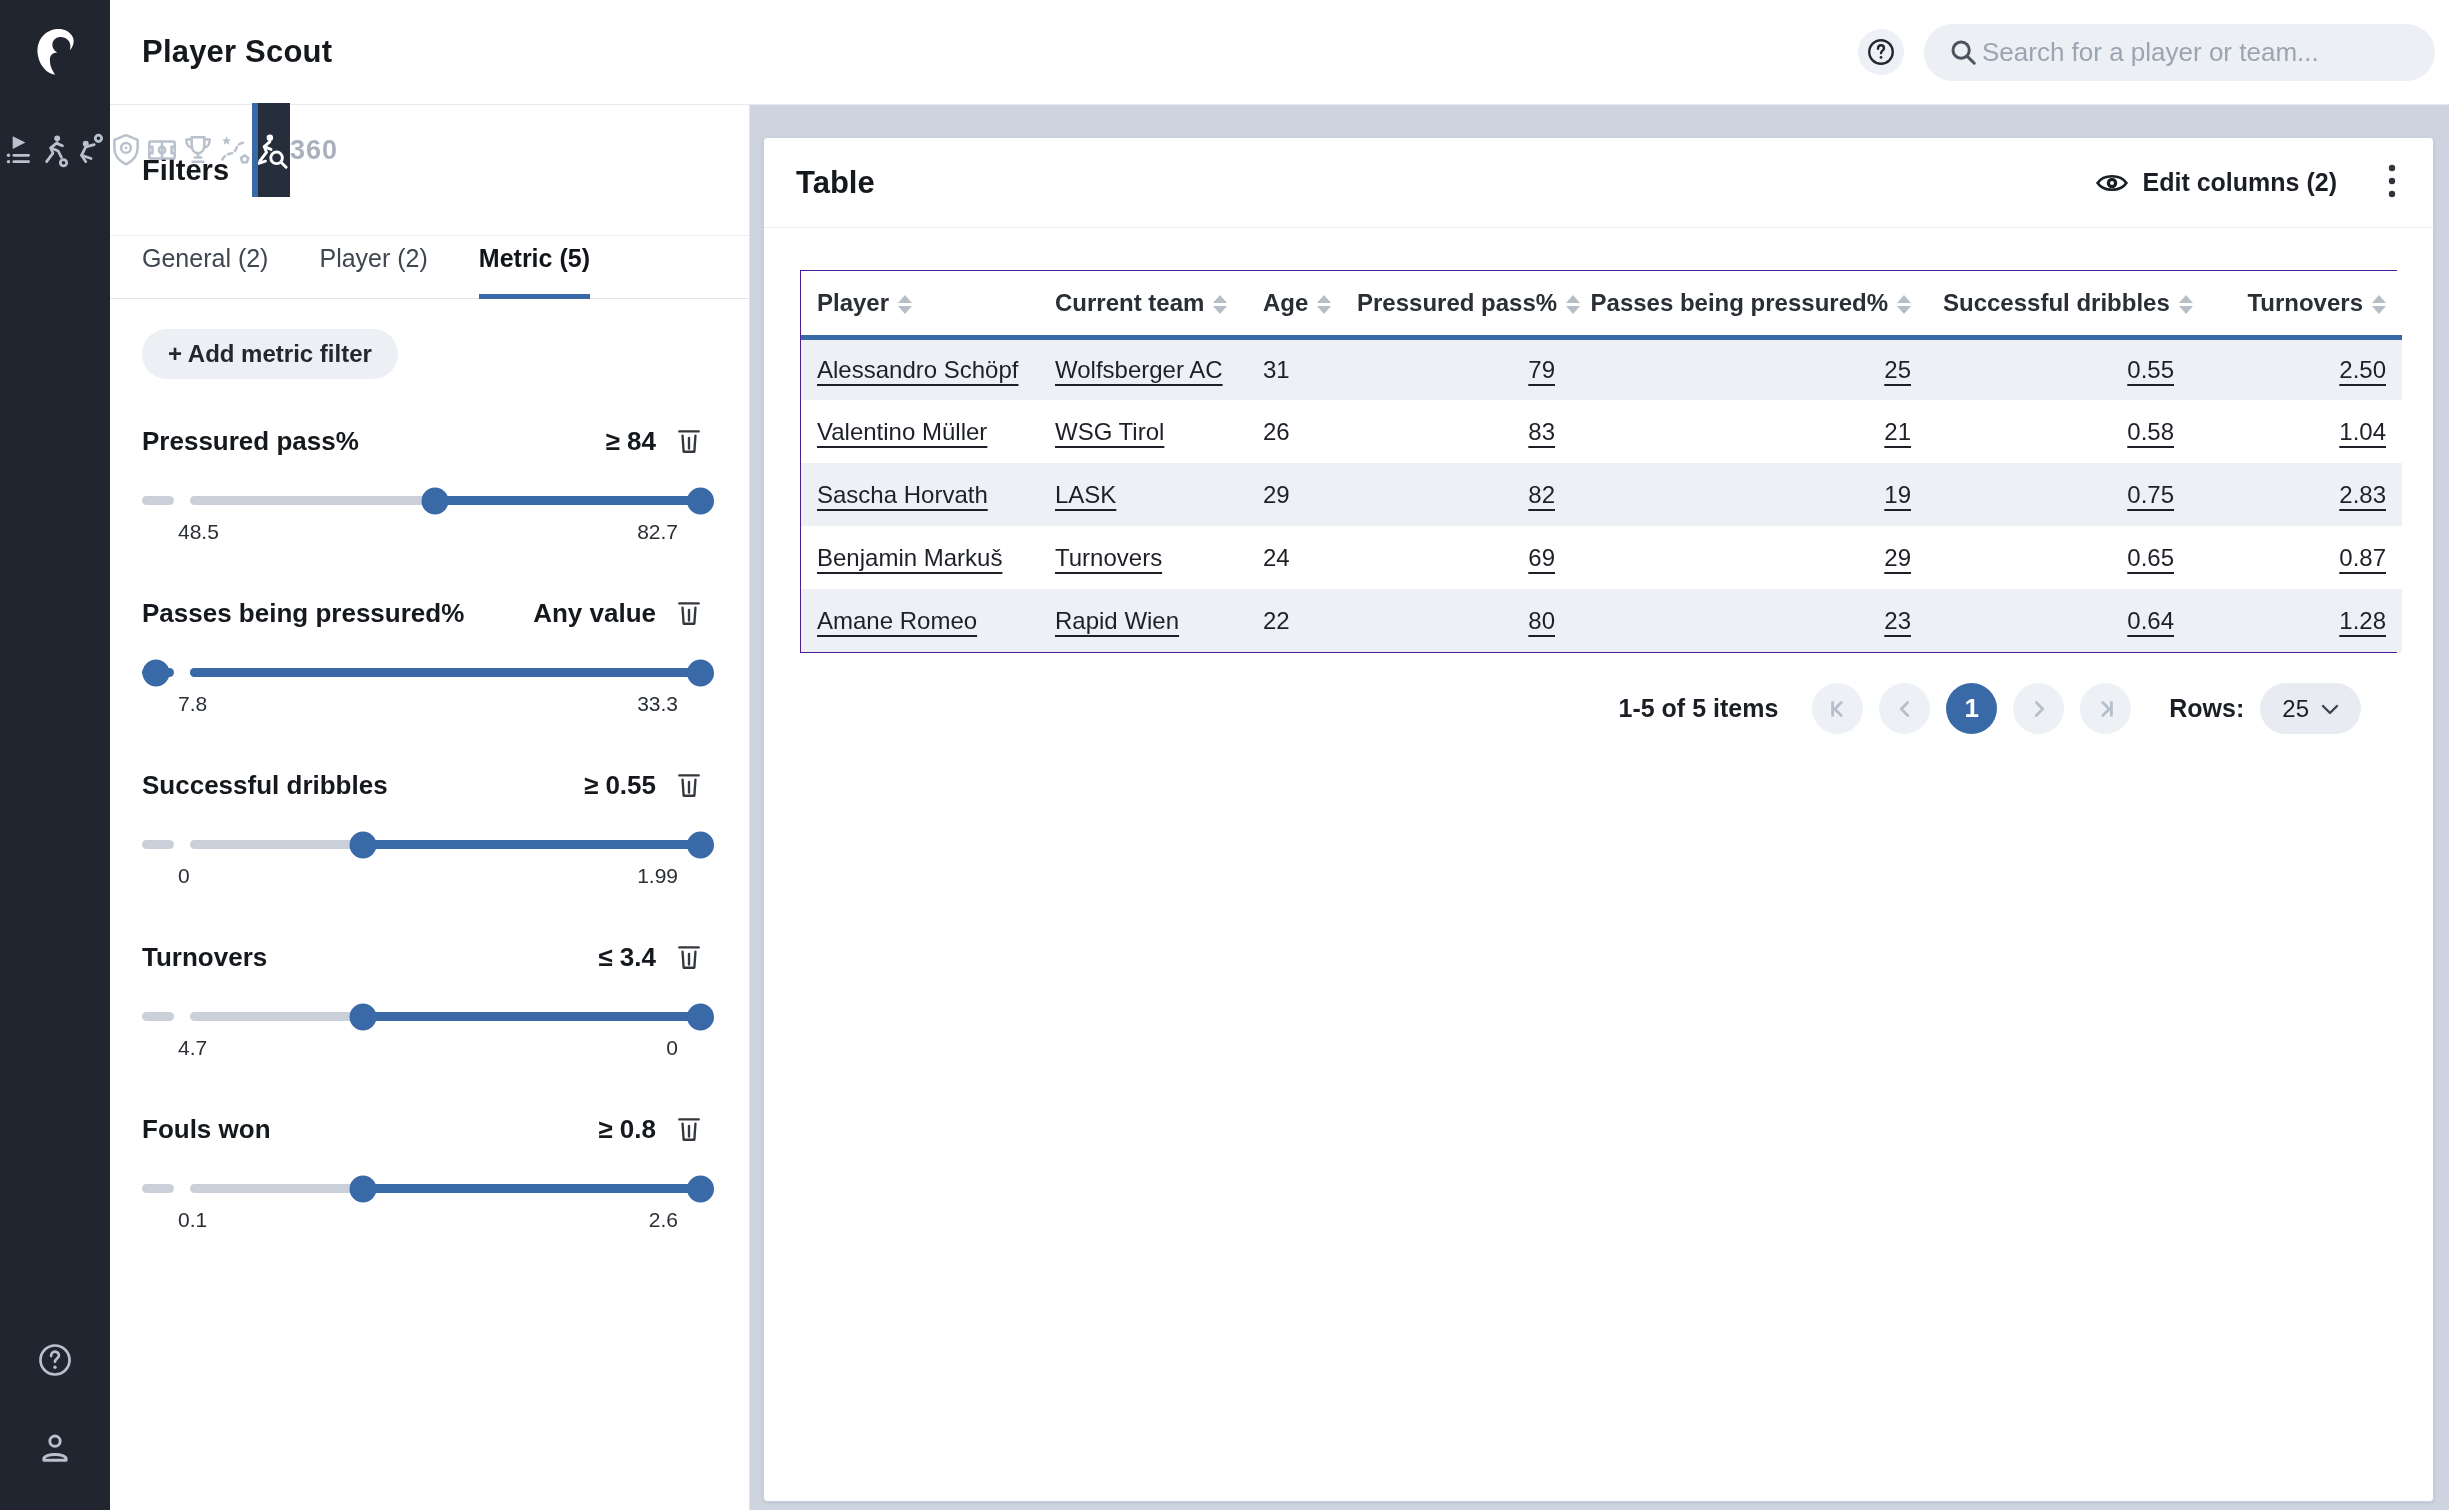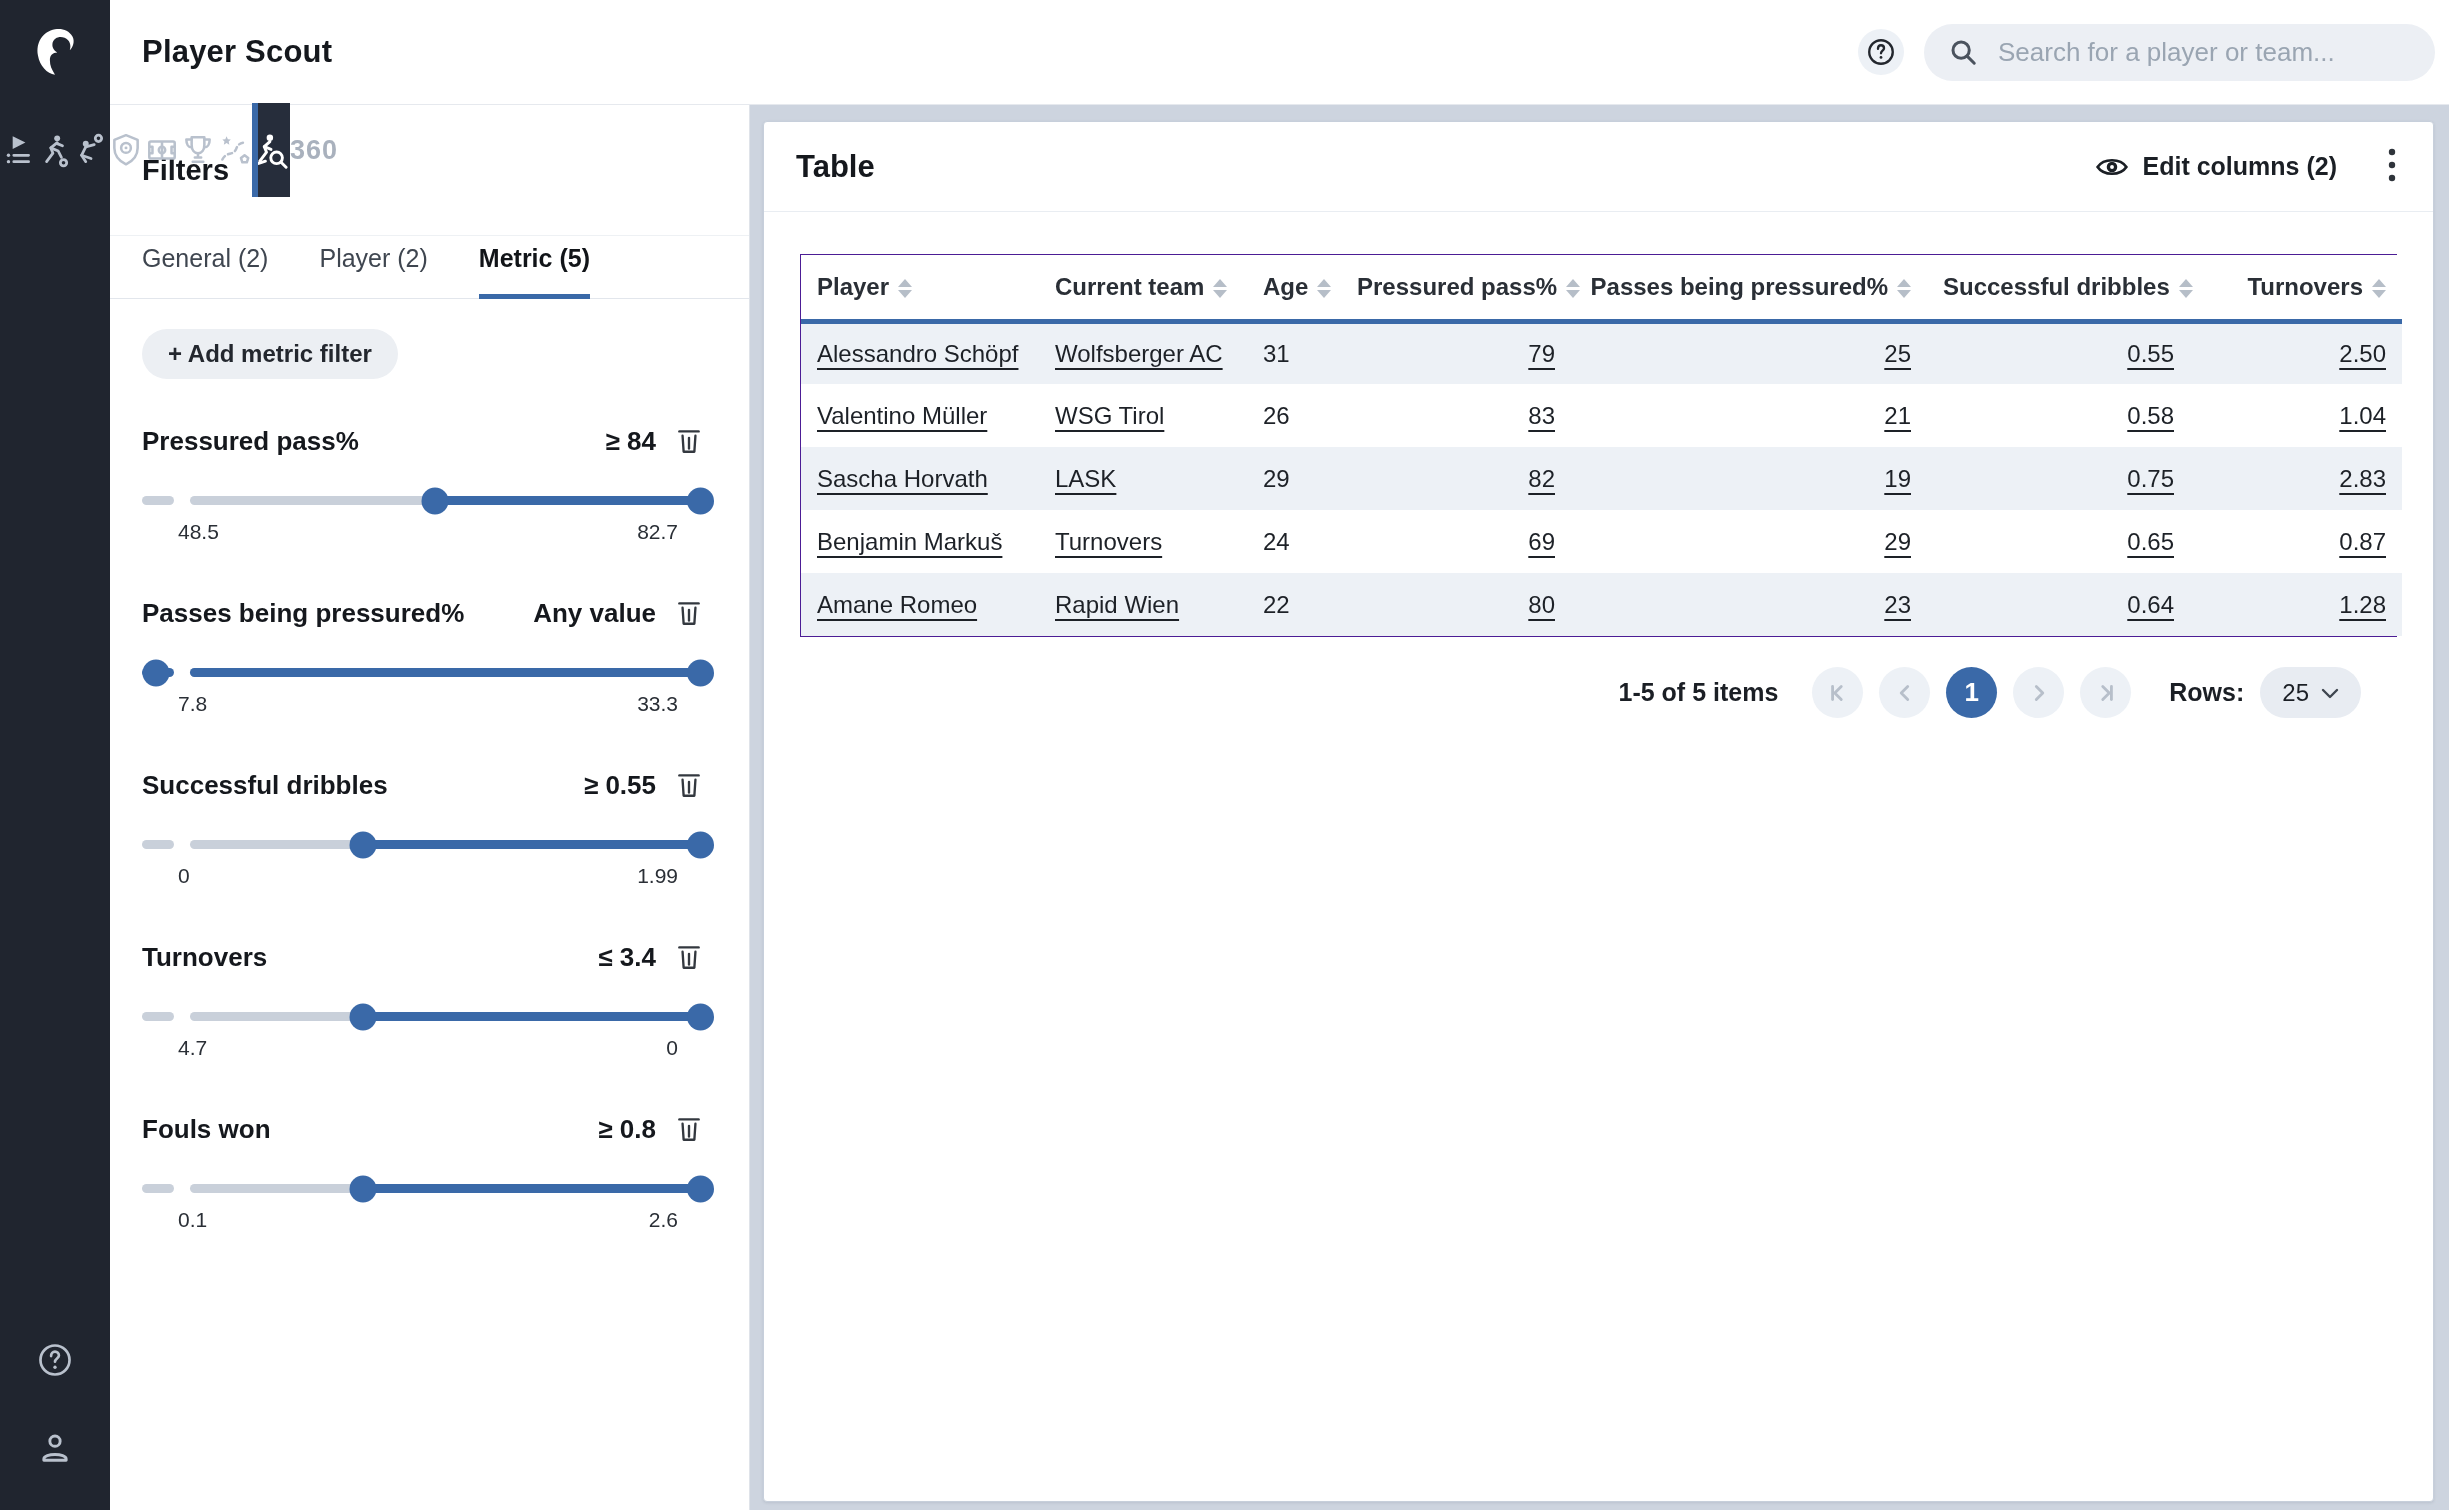--- a/index.html
+++ b/index.html
@@ -41,21 +41,21 @@
     display:flex; align-items:center; padding:0 14px 0 32px;
   }
   .page-title { font-size:31px; font-weight:800; color:#15181d; letter-spacing:0.2px; }
   .topbar-right { margin-left:auto; display:flex; align-items:center; gap:20px; }
   .help-btn {
     width:46px; height:46px; border-radius:50%; background:#edf1f6; border:none; cursor:pointer;
     display:flex; align-items:center; justify-content:center; color:#23272e;
   }
   .search-pill {
     width:511px; height:57px; border-radius:29px; background:#eceff4;
-    display:flex; align-items:center; padding:16px 24px; gap:20px;
+    display:flex; align-items:center; padding:16px 24px; gap:4px;
   }
   .search-pill input {
     flex:1; border:none; outline:none; background:transparent;
     font-family:"Liberation Sans", sans-serif; font-size:26px; color:#3a414b;
   }
   .search-pill input::placeholder { color:#9aa5b2; }
 
   
   .content { flex:1; display:flex; min-height:0; }
 
@@ -111,21 +111,21 @@
   .slider.p48 .fill { left:48%; }  .slider.p48 .thumb.t-left { left:48%; }
   .slider.p34 .fill { left:34%; }  .slider.p34 .thumb.t-left { left:34%; }
   .slider.p0  .fill { left:0; }    .slider.p0  .thumb.t-left { left:-34px; }
   .slider.p0  .cap { background:#3a69a8; }
   .range-labels {
     display:flex; justify-content:space-between; margin-top:6px;
     padding:0 26px 0 36px; font-size:21px; color:#2a2f36;
   }
 
   
-  .board { flex:1; background:#cdd4df; padding:16px 15px 9px 13px; min-width:0; }
+  .board { flex:1; background:#cdd4df; padding:4px 15px 9px 13px; min-width:0;margin-top:28px; }
   .card {
     width:100%; height:100%; background:#ffffff; border:1px solid #c7cfdb; border-radius:4px;
     box-shadow:0 1px 3px rgba(30,40,60,.10); display:flex; flex-direction:column;
   }
   .card-head { display:flex; align-items:center; height:90px; padding:0 26px 0 32px; border-bottom:1px solid #e9edf2; }
   .card-title { font-size:31px; font-weight:800; color:#15181d; }
   .card-head-actions { margin-left:auto; display:flex; align-items:center; gap:40px; }
   .edit-columns-btn {
     border:none; background:transparent; cursor:pointer; display:flex; align-items:center; gap:14px;
     font-family:"Liberation Sans", sans-serif; font-size:25px; font-weight:700; color:#1b1f25;

